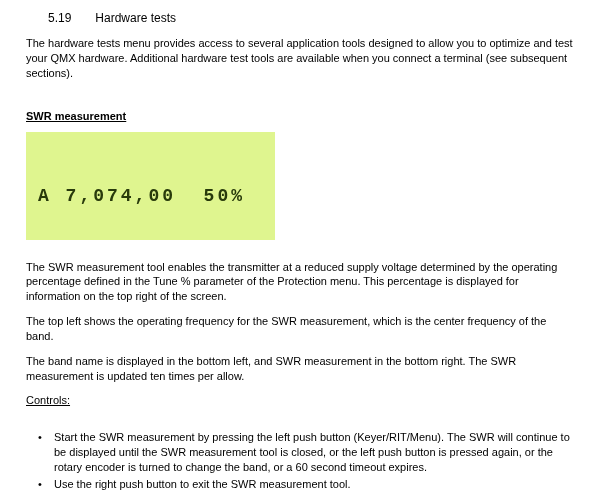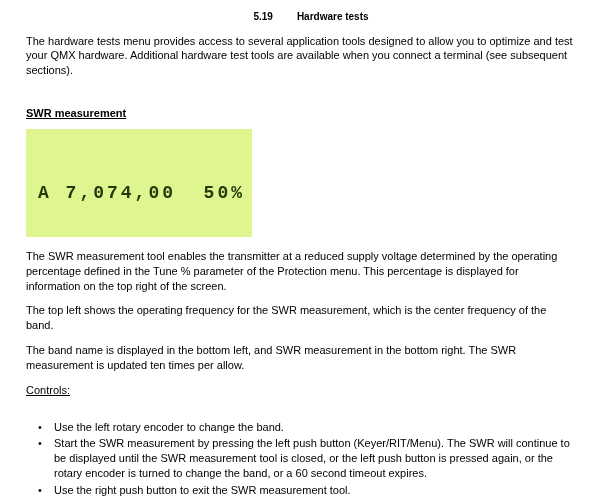--- a/index.html
+++ b/index.html
@@ -8,43 +8,42 @@
       height: 500px;
       background: #fff;
       font-family: Arial, Helvetica, sans-serif;
       color: #000;
       font-size: 11px;
       line-height: 1.35;
       padding: 10px 26px 10px 26px;
       overflow: hidden;
     }
     .section-heading {
-      font-weight: bold;
-      font-size: 10px;
+      font-weight: normal;
+      font-size: 12px;
       margin-bottom: 10px;
       padding-left: 22px;
-      text-align: center;
     }
     .section-number { display: inline-block; margin-right: 24px; }
     .intro-para { margin-bottom: 28px; }
     .sub-heading {
       font-weight: bold;
       text-decoration: underline;
       margin-bottom: 8px;
     }
     .lcd {
       background: #dff58f;
       color: #283a0b;
       font-family: "Courier New", Courier, monospace;
       font-size: 18px;
       font-weight: bold;
       letter-spacing: 3px;
       padding: 8px 12px 10px 12px;
-      width: 226px;
-      margin-bottom: 12px;
+      width: 249px;
+      margin-bottom: 20px;
       line-height: 1.25;
       white-space: pre;
     }
     .lcd-line { display: block; }
     .para { margin-bottom: 10px; }
     .controls-label { text-decoration: underline; margin-bottom: 22px; }
     ul.controls-list {
       list-style: none;
       padding-left: 12px;
     }
@@ -75,16 +74,15 @@
   <span class="lcd-line">A 7,074,00  50%</span>
 </div>
 
 <p class="para">The SWR measurement tool enables the transmitter at a reduced supply voltage determined by the operating percentage defined in the Tune % parameter of the Protection menu. This percentage is displayed for information on the top right of the screen.</p>
 <p class="para">The top left shows the operating frequency for the SWR measurement, which is the center frequency of the band.</p>
 <p class="para">The band name is displayed in the bottom left, and SWR measurement in the bottom right. The SWR measurement is updated ten times per allow.</p>
 
 <p class="controls-label">Controls:</p>
 
 <ul class="controls-list">
-  <li>Use the left rotary encoder to change the band.</li>
   <li>Start the SWR measurement by pressing the left push button (Keyer/RIT/Menu). The SWR will continue to be displayed until the SWR measurement tool is closed, or the left push button is pressed again, or the rotary encoder is turned to change the band, or a 60 second timeout expires.</li>
   <li>Use the right push button to exit the SWR measurement tool.</li>
 </ul>
 
 </body></html>

